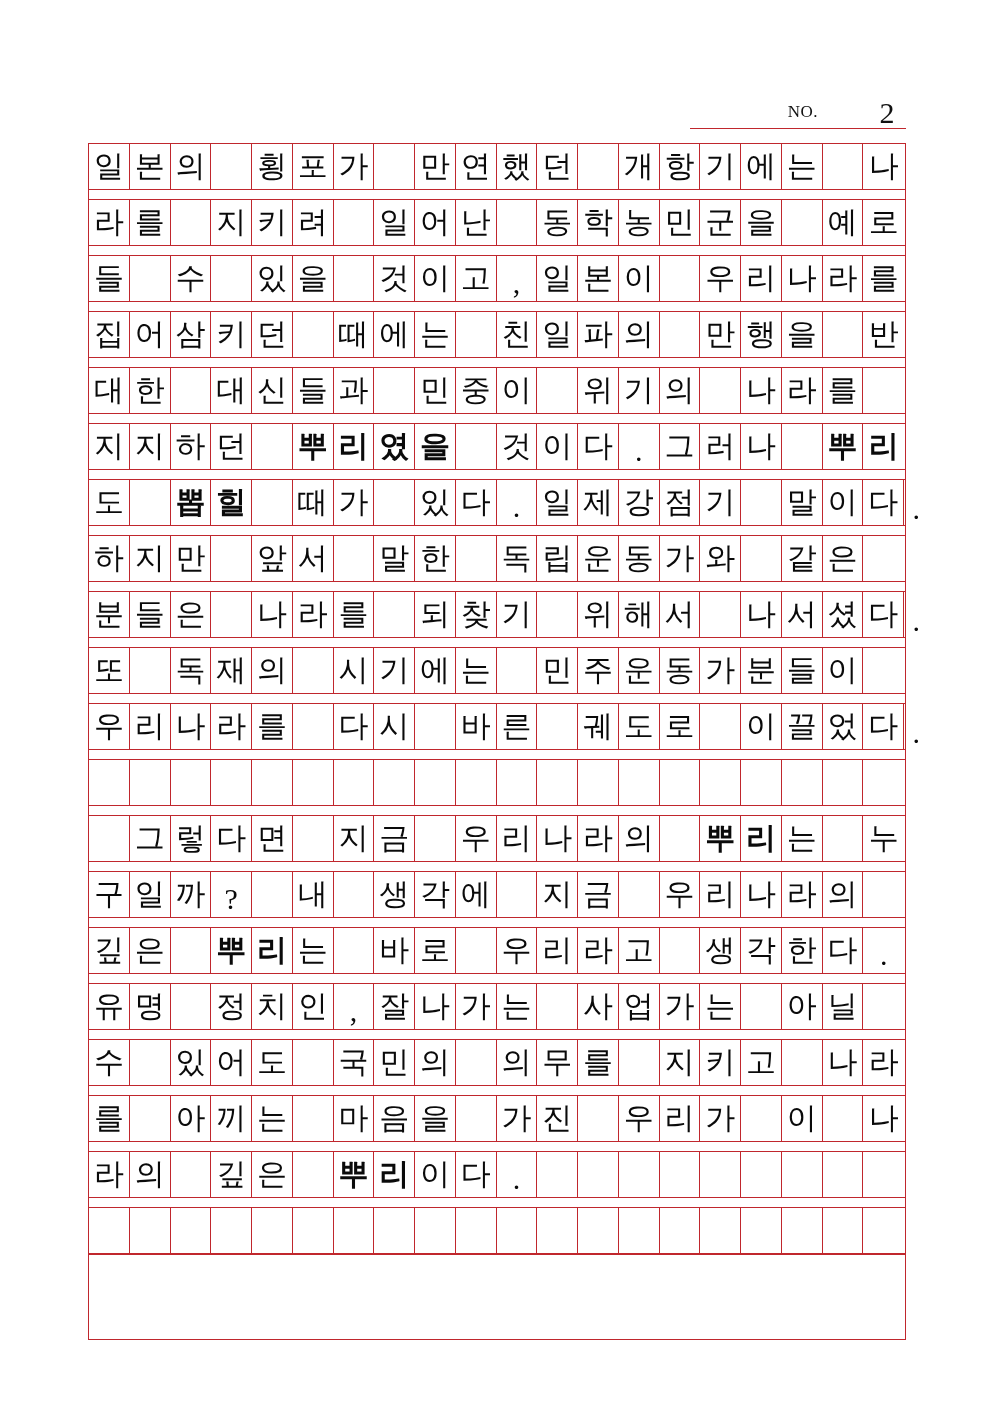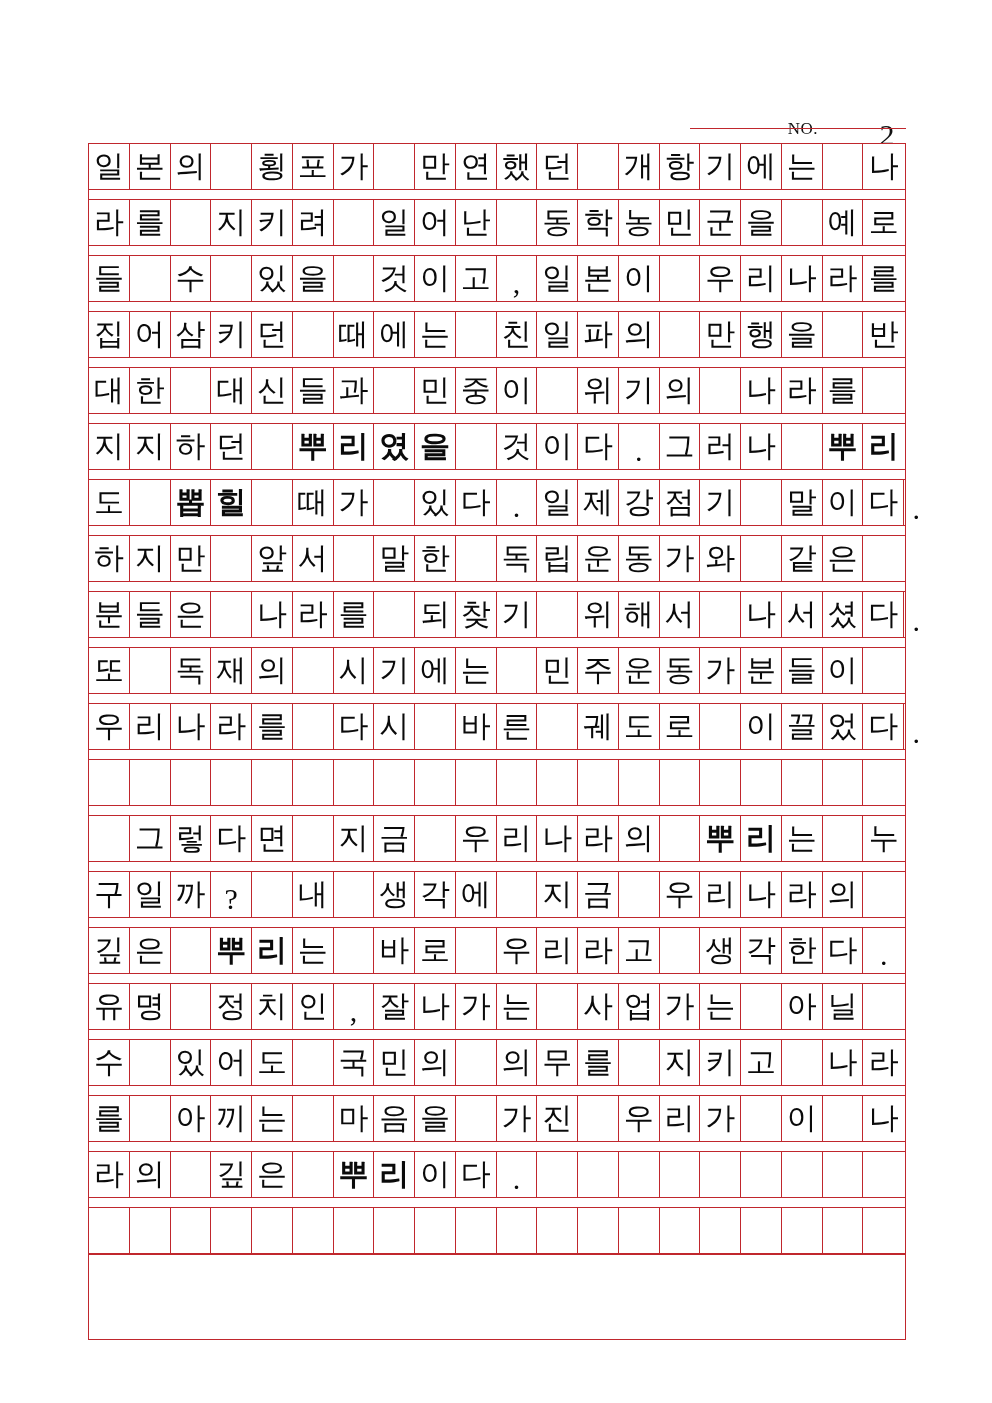--- a/index.html
+++ b/index.html
@@ -28,26 +28,25 @@
   
   .header {
     position: absolute;
     left: 88px;
     top: 96px;
     width: 818px;
     height: 36px;
   }
   .header-inner {
     display: flex;
-    align-items: flex-start;
+    align-items: center;
     justify-content: flex-end;
     height: 34px;
     padding-right: 6px;
     box-sizing: border-box;
-    margin-top: 24px;
   }
   .no-label {
     font-size: 17px;
     letter-spacing: 0.5px;
     color: #111111;
     font-variant: small-caps;
     margin-right: 56px;
     line-height: 1;
     padding-bottom: 3px;
   }

